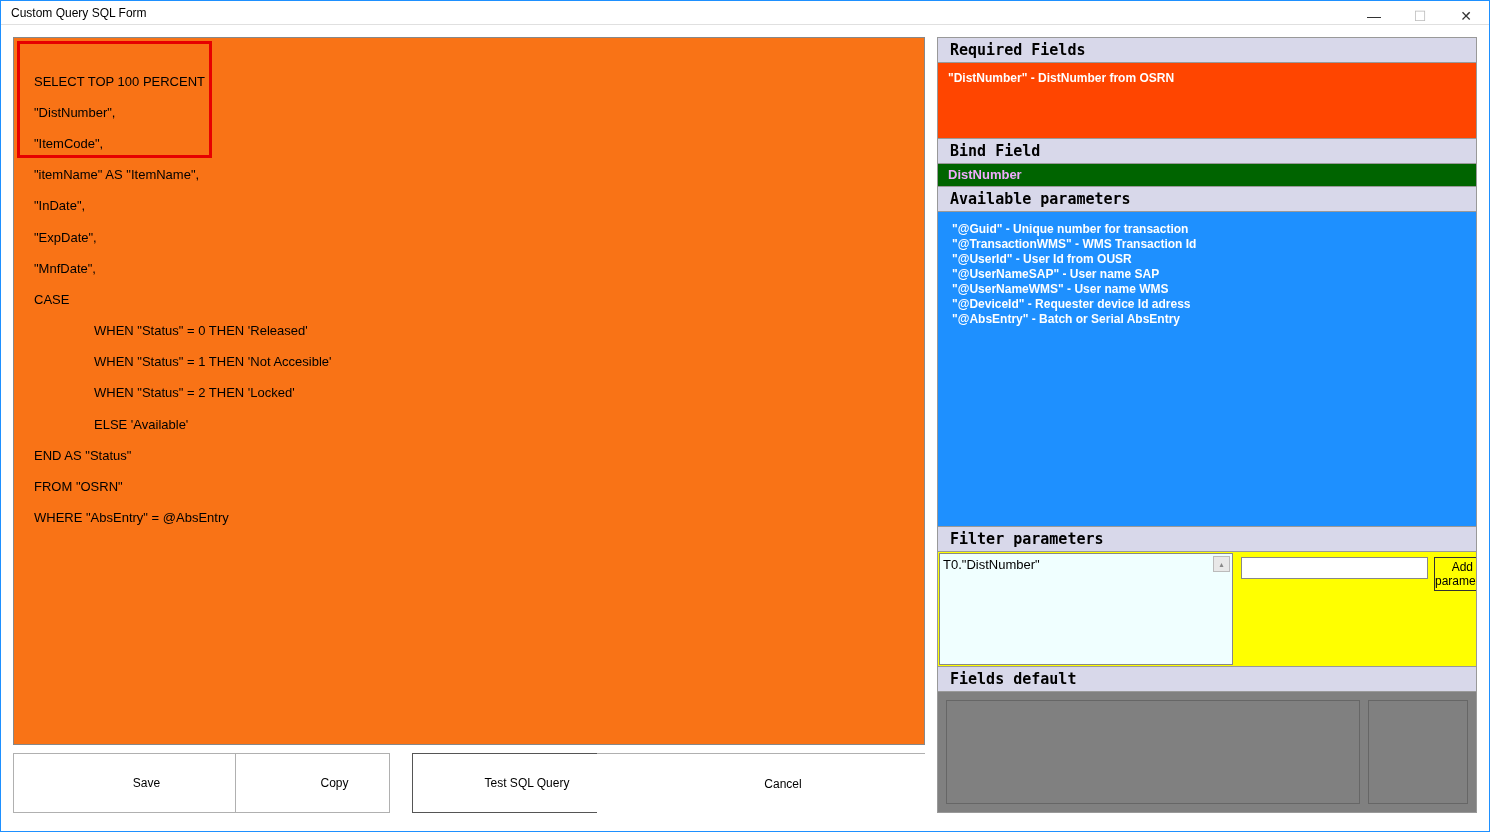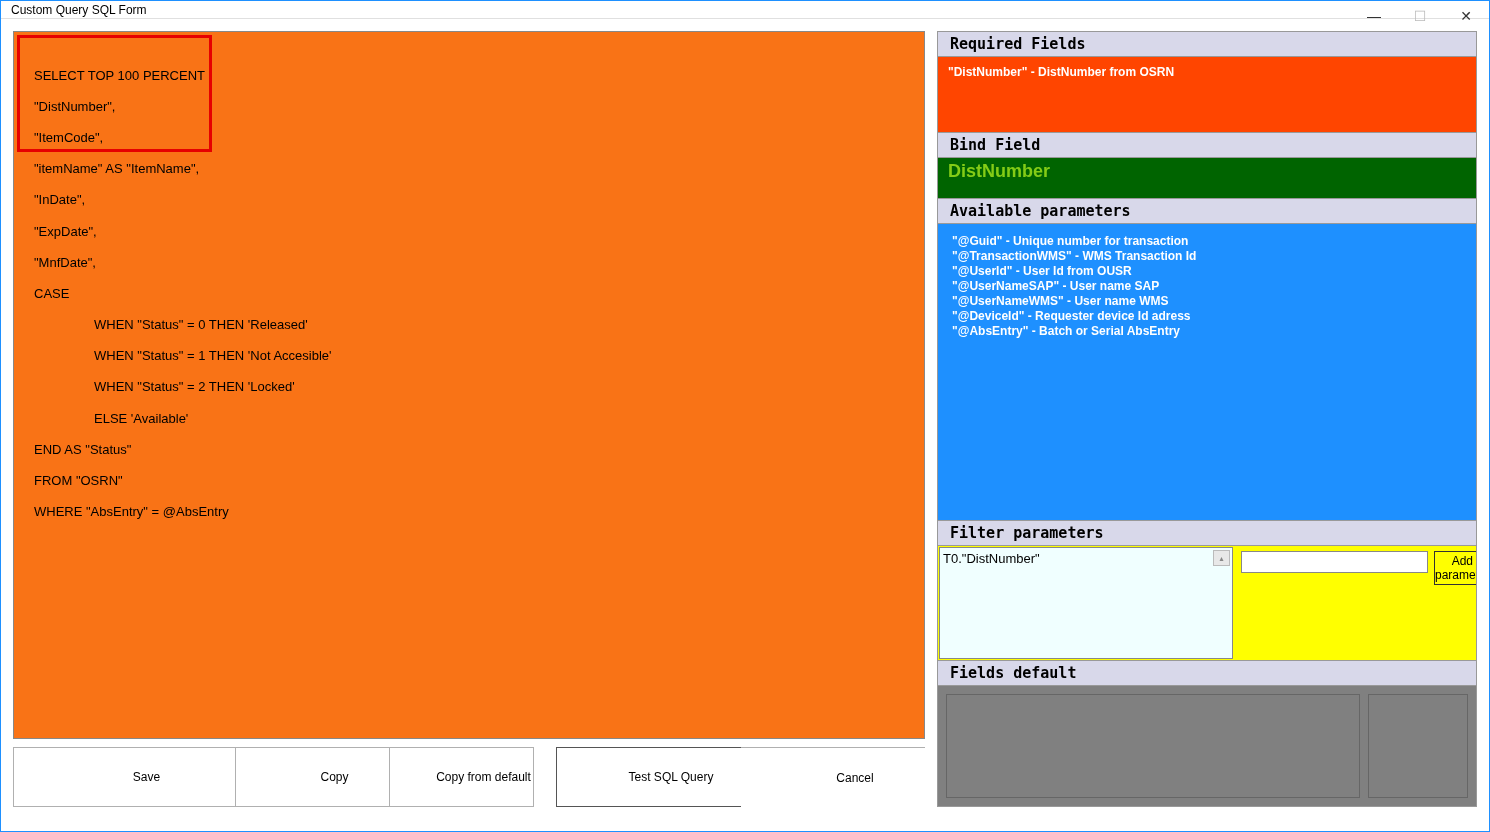--- a/index.html
+++ b/index.html
@@ -6,21 +6,21 @@
     body {
       font-family: "Segoe UI", Arial, sans-serif;
       font-size: 12px;
       background: #fff;
       width: 1490px;
       height: 832px;
       border: 1px solid #1e90ff;
       overflow: hidden;
     }
     .titlebar {
-      height: 18px;
+      height: 24px;
       background: #fff;
       display: flex;
       align-items: center;
       padding-left: 10px;
       border-bottom: 1px solid #e0e0e0;
       position: relative;
     }
     .titlebar-title {
       font-size: 12px;
       color: #000;
@@ -117,25 +117,25 @@
     .required-box {
       background: #ff4500;
       color: #fff;
       font-weight: bold;
       font-size: 12px;
       padding: 8px 10px;
       min-height: 75px;
     }
     .bind-box {
       background: #006400;
-      color: #84cc16;
-      font-weight: bold;
-      font-size: 18px;
+      color: #f0abfc;
+      font-weight: bold;
+      font-size: 13px;
       padding: 3px 10px;
-      height: 40px;
+      height: 22px;
     }
     .params-box {
       background: #1e90ff;
       color: #fff;
       font-weight: bold;
       font-size: 12px;
       padding: 10px 14px;
       flex: 1;
       min-height: 290px;
       line-height: 1.25;
@@ -237,21 +237,20 @@
 <div class="case-indent">WHEN "Status" = 2 THEN 'Locked'</div>
 <div class="case-indent">ELSE 'Available'</div>
 <div>END AS "Status"</div>
 <div>FROM "OSRN"</div>
 <div>WHERE "AbsEntry" = @AbsEntry</div>
       <div class="red-box"></div>
     </div>
     <div class="button-row">
       <button class="btn btn-wide">Save</button>
       <button class="btn btn-narrow">Copy</button>
-      <button class="btn btn-mid1">Copy from default</button>
       <button class="btn btn-test">Test SQL Query</button>
       <button class="btn btn-cancel">Cancel</button>
     </div>
   </div>
 
   <div class="right-panel">
     <div class="section-header">Required Fields</div>
     <div class="required-box">
       <div>"DistNumber" - DistNumber from OSRN</div>
     </div>

